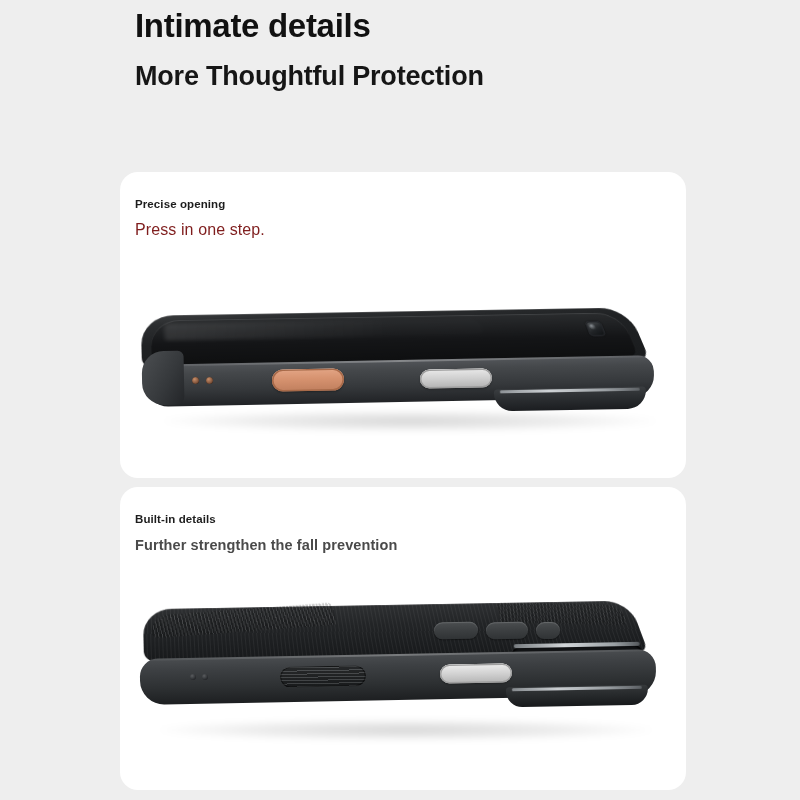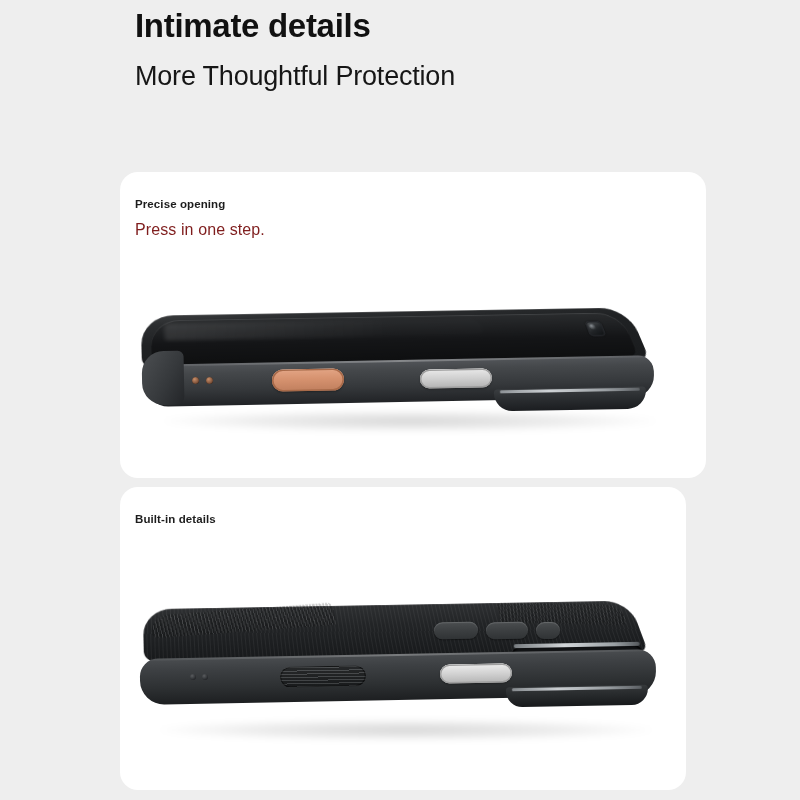--- a/index.html
+++ b/index.html
@@ -11,30 +11,30 @@
   }
   .page{position:relative;width:800px;height:748px;}
 
   
   .headings{position:absolute;left:135px;top:6px;width:620px;}
   .h1{
     font-size:33px;font-weight:bold;color:#111111;
     letter-spacing:-0.3px;line-height:40px;margin:0;
   }
   .h2{
-    font-size:27px;font-weight:normal;color:#161616;
+    font-size:27px;font-weight:bold;color:#161616;
     letter-spacing:-0.2px;line-height:36px;margin:0;margin-top:12px;
   }
 
   
   .card{
     position:absolute;left:120px;width:566px;
     background:#ffffff;border-radius:18px;overflow:hidden;
   }
-  #card-1{top:172px;height:306px;padding-left:20px;}
+  #card-1{top:172px;height:306px;}
   #card-2{top:487px;height:303px;}
 
   .card-text{position:absolute;left:15px;top:26px;}
   #card-2 .card-text{top:26px;}
   .eyebrow{
     font-size:11.5px;font-weight:bold;color:#1d1d1d;
     letter-spacing:0.1px;margin:0;
   }
   .sub{
     font-size:16px;font-weight:normal;color:#7f1d1d;
@@ -264,20 +264,21 @@
         <div class="btn-copper"></div>
         <div class="btn-silver"></div>
         <div class="bump"></div>
       </div>
     </div>
   </div>
 
   <div class="card" id="card-2">
     <div class="card-text">
       <p class="eyebrow">Built-in details</p>
+      <p class="sub strong">Further strengthen the fall prevention</p>
     </div>
 
     <div class="stage">
       <div class="shadow" id="s2"></div>
 
       <div id="phone2">
         <div class="rim">
           <div class="rib-left"></div>
           <div class="rib-right"></div>
         </div>

